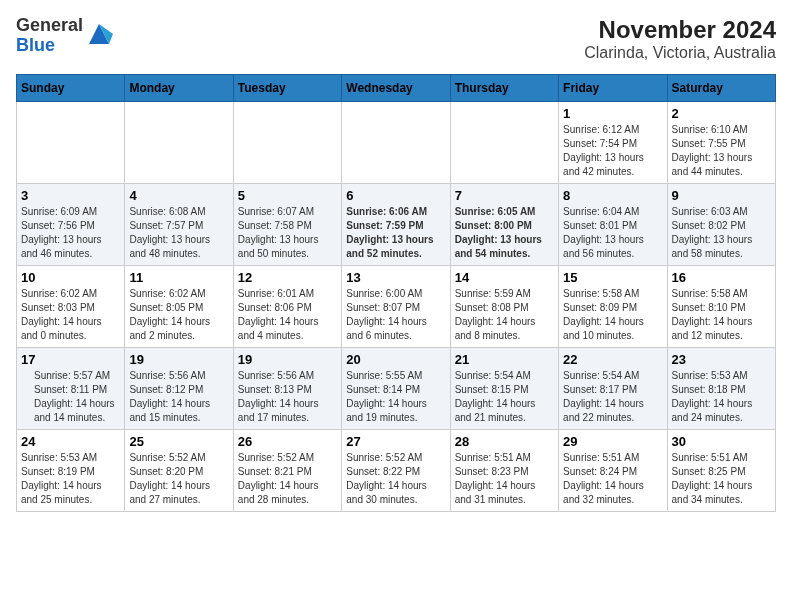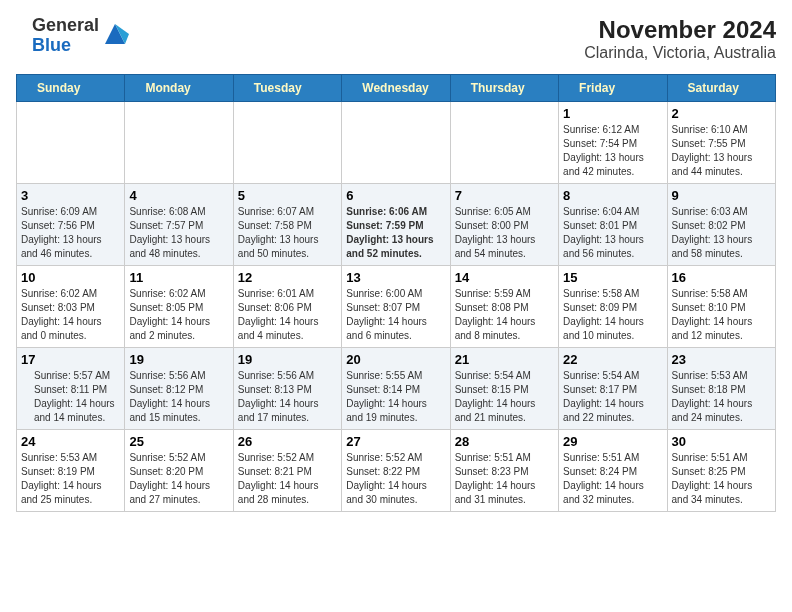--- a/index.html
+++ b/index.html
@@ -8,21 +8,20 @@
       background: #fff;
       width: 792px;
       min-height: 612px;
       padding: 16px;
     }
     .header-area {
       display: flex;
       justify-content: space-between;
       align-items: flex-start;
       margin-bottom: 12px;
-      margin-left: 16px;
     }
     .logo {
       display: flex;
       align-items: center;
     }
     .logo-text {
       font-size: 18px;
       font-weight: bold;
       line-height: 1.1;
     }
@@ -48,22 +47,22 @@
       font-weight: normal;
       color: #444;
     }
     .calendar {
       width: 100%;
       border-collapse: collapse;
       font-size: 11px;
     }
     .calendar thead th {
       background: #2a7fc1;
-      color: #fef9c3;
-      padding: 6px 20px;
+      color: #000000;
+      padding: 6px 4px;
       text-align: left;
       font-size: 12px;
       border: 1px solid #1a5f9a;
     }
     .calendar tbody td {
       border: 1px solid #ccc;
       vertical-align: top;
       padding: 4px;
       min-height: 80px;
       width: 108px;
@@ -163,21 +162,21 @@
 Daylight: 13 hours and 50 minutes.</div>
         </td>
         <td>
           <div class="day-number">6</div>
           <div class="day-info" style="white-space: pre-line; font-weight: bold;">Sunrise: 6:06 AM
 Sunset: 7:59 PM
 Daylight: 13 hours and 52 minutes.</div>
         </td>
         <td>
           <div class="day-number">7</div>
-          <div class="day-info" style="white-space: pre-line;">Sunrise: 6:05 AM
+          <div class="day-info" style="white-space: pre-line; font-weight: bold;">Sunrise: 6:05 AM
 Sunset: 8:00 PM
 Daylight: 13 hours and 54 minutes.</div>
         </td>
         <td>
           <div class="day-number">8</div>
           <div class="day-info" style="white-space: pre-line;">Sunrise: 6:04 AM
 Sunset: 8:01 PM
 Daylight: 13 hours and 56 minutes.</div>
         </td>
         <td>

